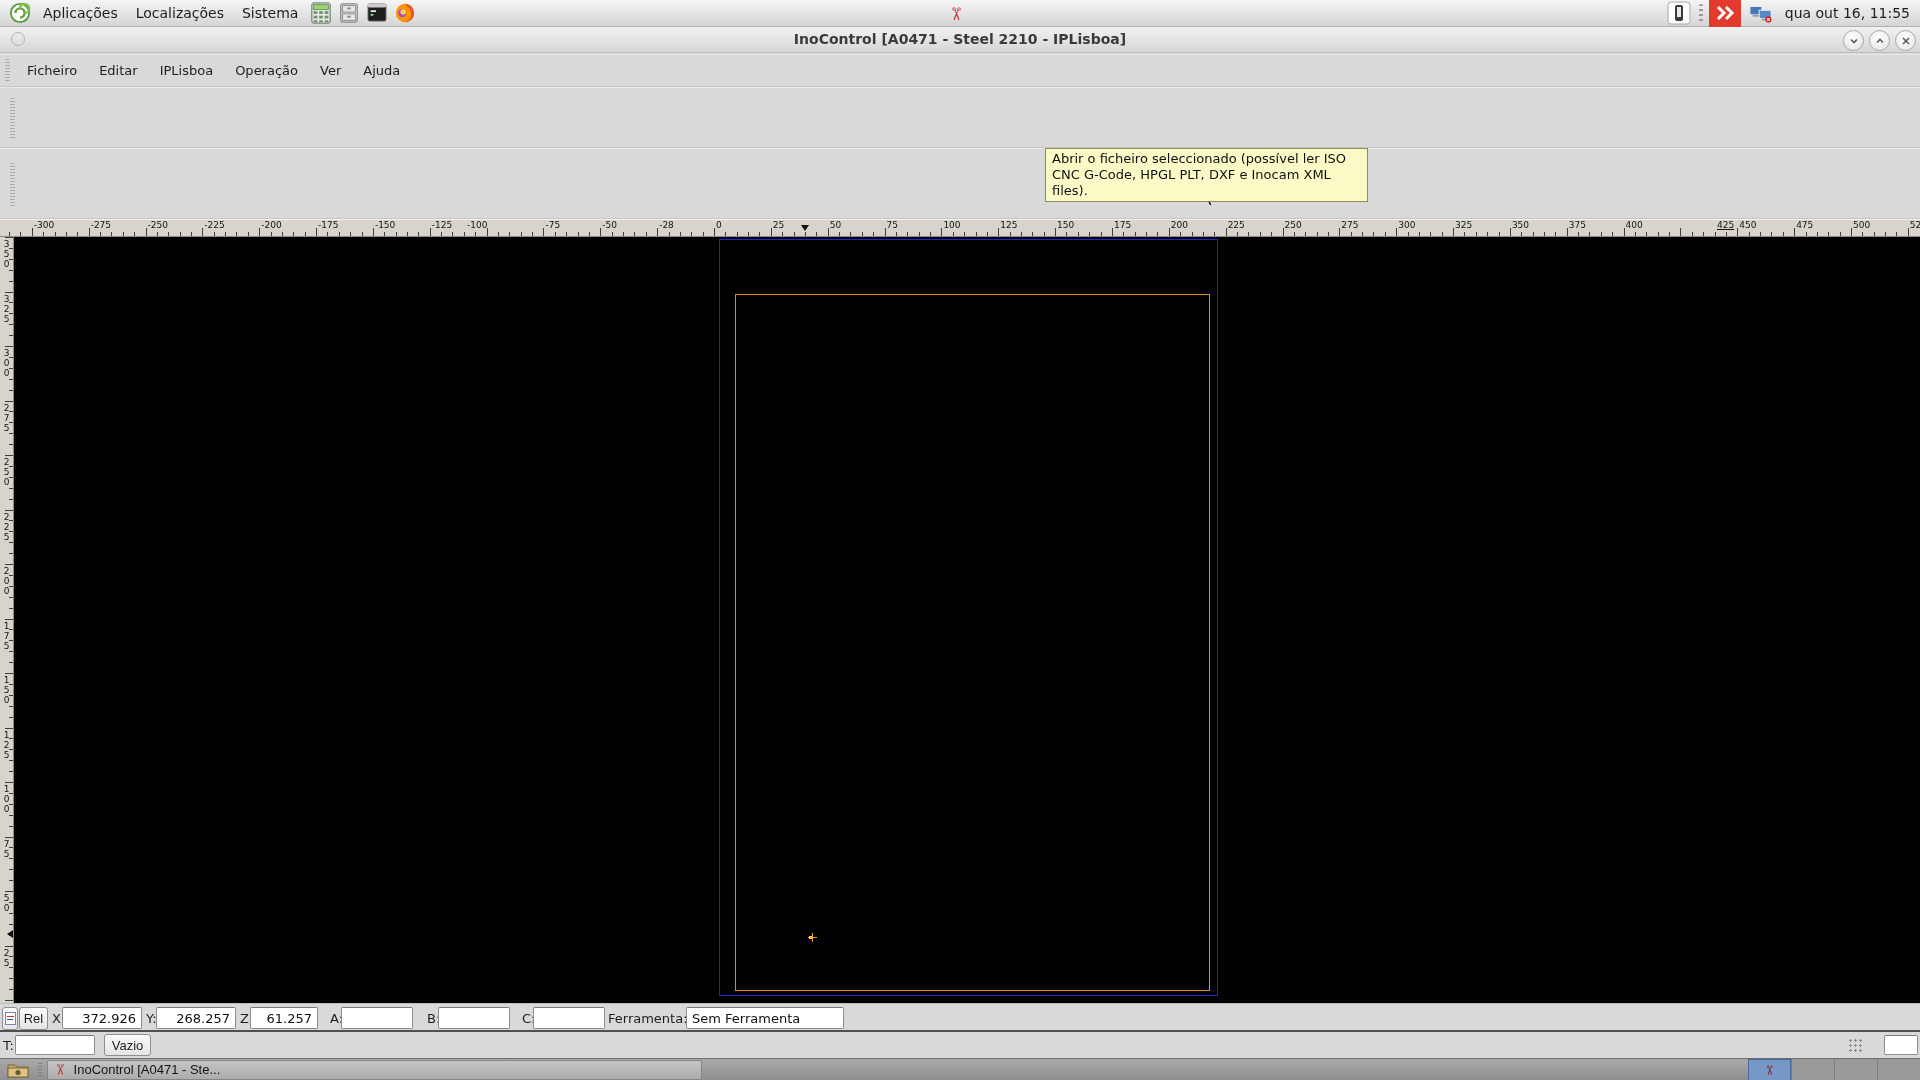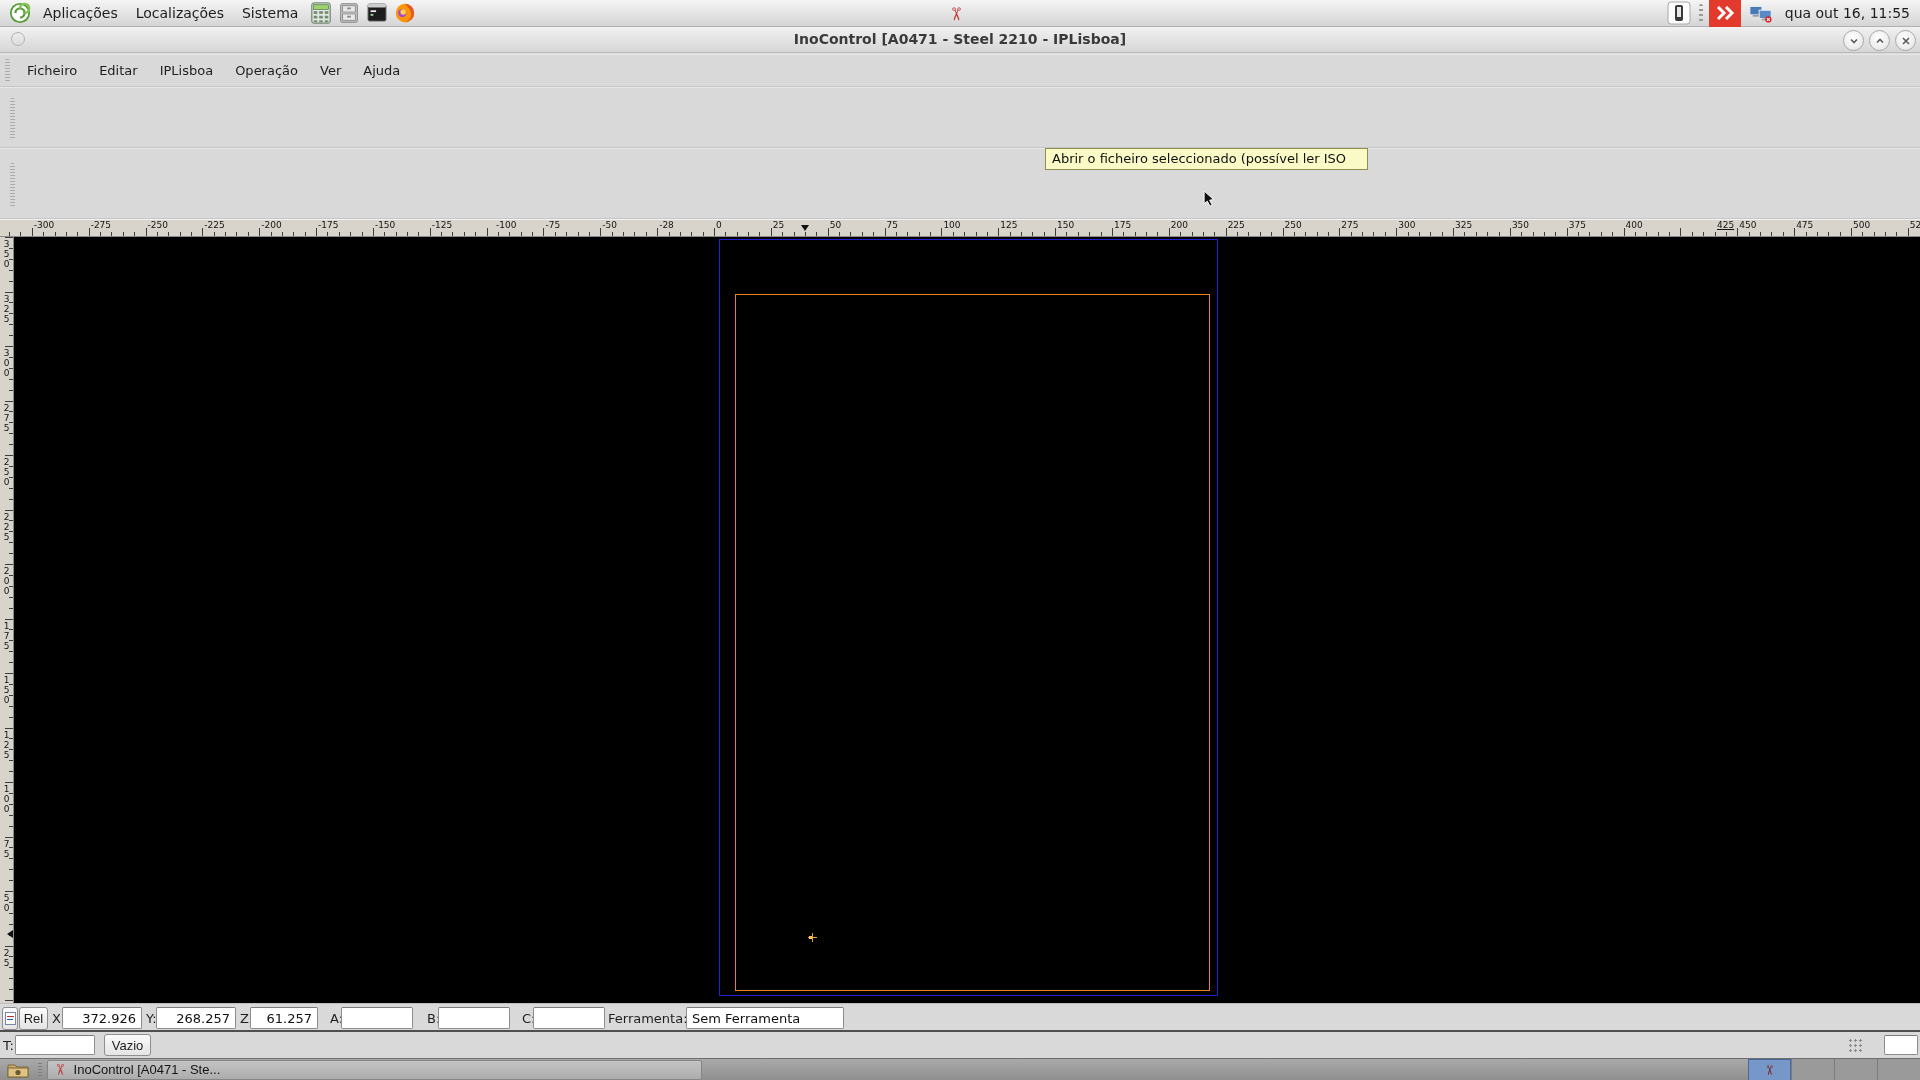--- a/index.html
+++ b/index.html
@@ -466,21 +466,21 @@
     <div class="htick" style="left: 395.64px;"></div>
     <div class="htick" style="left: 407.01px;"></div>
     <div class="htick" style="left: 418.38px;"></div>
     <div class="htick major" style="left: 429.75px;"></div>
     <div class="hlabel" style="left: 431.75px;">-125</div>
     <div class="htick" style="left: 441.12px;"></div>
     <div class="htick" style="left: 452.49px;"></div>
     <div class="htick" style="left: 463.86px;"></div>
     <div class="htick" style="left: 475.23px;"></div>
     <div class="htick major" style="left: 486.6px;"></div>
-    <div class="hlabel" style="left: 496px;">-100</div>
+    <div class="hlabel" style="left: 467px;">-100</div>
     <div class="htick" style="left: 497.97px;"></div>
     <div class="htick" style="left: 509.34px;"></div>
     <div class="htick" style="left: 520.71px;"></div>
     <div class="htick" style="left: 532.08px;"></div>
     <div class="htick major" style="left: 543.45px;"></div>
     <div class="hlabel" style="left: 545.45px;">-75</div>
     <div class="htick" style="left: 554.82px;"></div>
     <div class="htick" style="left: 566.19px;"></div>
     <div class="htick" style="left: 577.56px;"></div>
     <div class="htick" style="left: 588.93px;"></div>
@@ -770,13 +770,14 @@
         <span class="scissors" style="color:#7a2020;font-size:13px">✂</span>
       </span>
     <span class="ws-cell"></span>
     <span class="ws-cell"></span>
     <span class="ws-cell"></span>
   </span>
 </div>
 
 <div id="open-tooltip">
   <div>Abrir o ficheiro seleccionado (possível ler ISO</div>
+  <div>CNC G-Code, HPGL PLT, DXF e Inocam XML files).</div>
 </div>
 
 </body></html>

